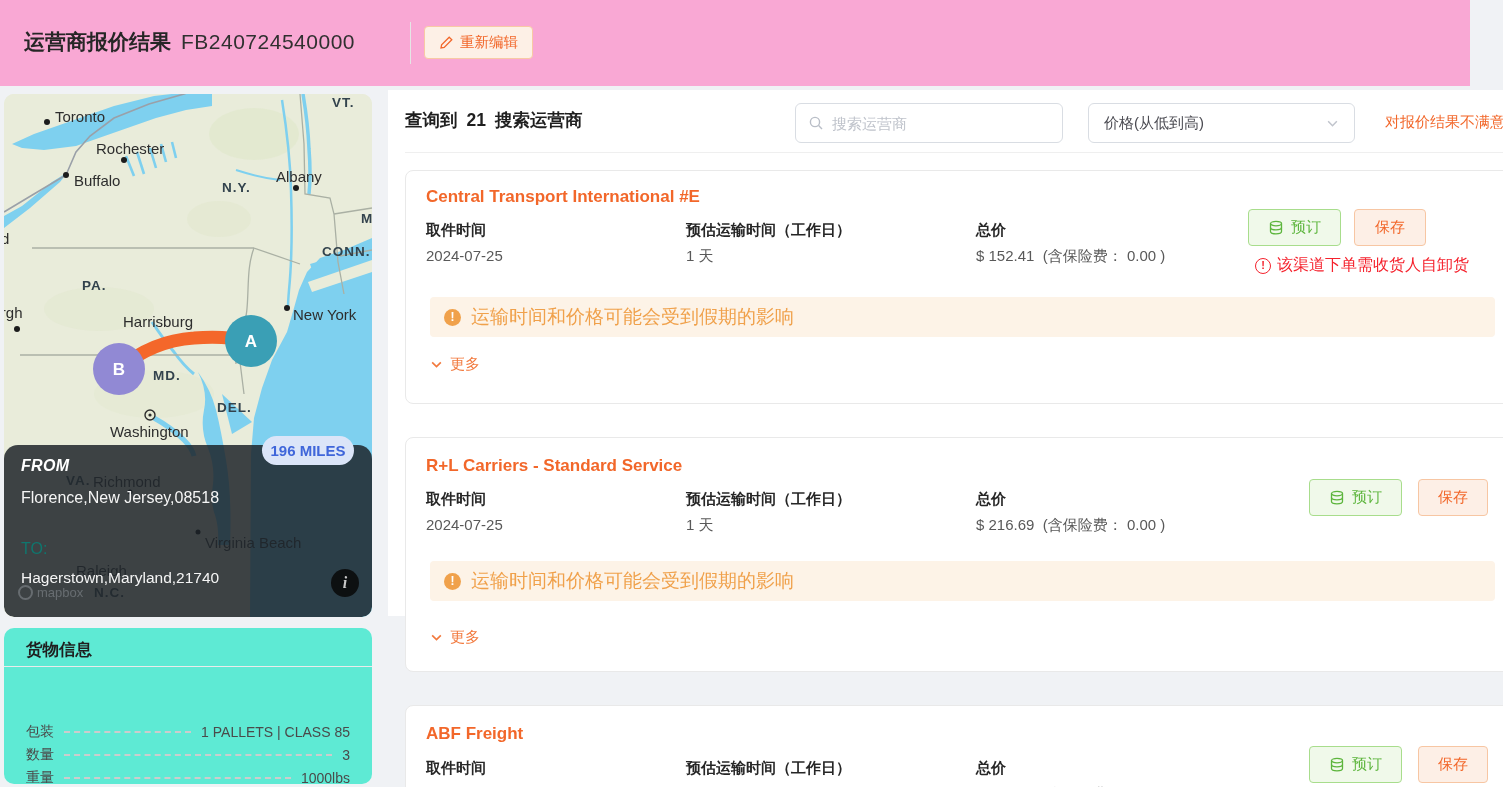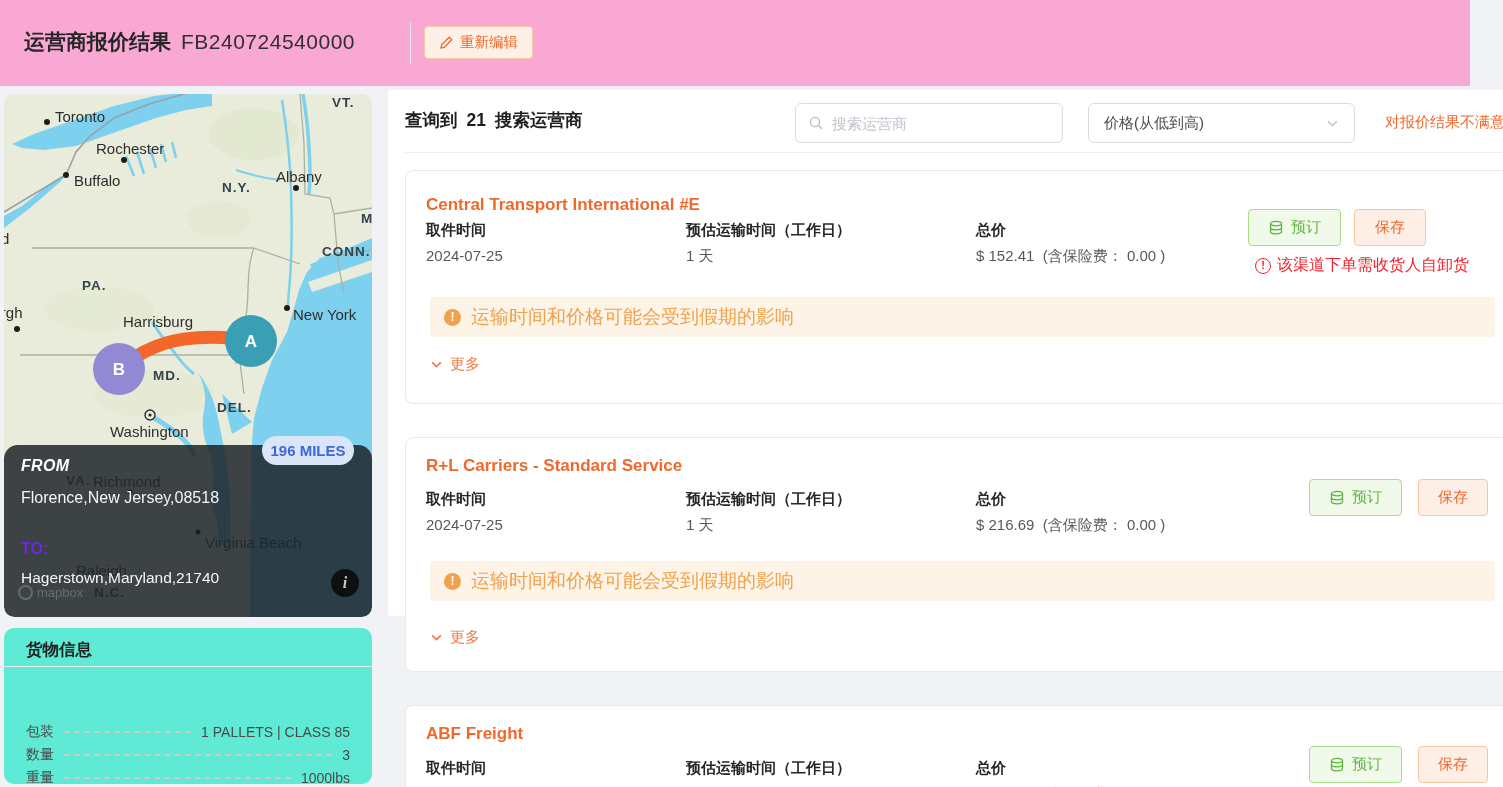--- a/index.html
+++ b/index.html
@@ -13,21 +13,21 @@
   .header-divider { position:absolute; left:410px; top:22px; width:1px; height:42px; background:#e5e5e5; }
   .edit-btn { position:absolute; left:424px; top:26px; height:33px; padding:0 14px; display:flex; align-items:center; gap:6px;
               background:#fdf0e6; border:1px solid #f8c9a4; border-radius:4px; color:#f2672a; font-size:14.5px; cursor:pointer;font-family:Liberation Serif, serif; }
 
   
   .map-card { position:absolute; left:4px; top:94px; width:368px; height:523px; border-radius:10px; overflow:hidden; background:#e9ecda; }
   .map-svg { position:absolute; left:0; top:0; }
   .map-overlay { position:absolute; left:0; top:351px; width:368px; height:172px; background:rgba(27,33,39,.84); border-radius:14px 14px 10px 10px; }
   .ov-from-label { position:absolute; left:17px; top:12px; color:#ffffff; font-size:16px; font-weight:700; letter-spacing:.3px;font-style:italic; }
   .ov-from-val   { position:absolute; left:17px; top:44px; color:#f5f5f5; font-size:16px; }
-  .ov-to-label   { position:absolute; left:17px; top:95px; color:#6d28d9; font-size:16px; font-weight:700; }
+  .ov-to-label   { position:absolute; left:17px; top:95px; color:#0f766e; font-size:16px; font-weight:400; }
   .ov-to-val     { position:absolute; left:17px; top:124px; color:#f5f5f5; font-size:15.5px; }
   .ov-attrib { position:absolute; left:14px; top:140px; display:flex; align-items:center; gap:4px; opacity:.45; color:#9aa0a6; font-size:13px; }
   .attrib-circle { width:15px; height:15px; border:2px solid #9aa0a6; border-radius:50%; }
   .distance-pill { position:absolute; left:258px; top:342px; width:92px; height:29px; background:#dbe5f8; border-radius:15px;
                    display:flex; align-items:center; justify-content:center; color:#3f66da; font-size:15px; font-weight:700; z-index:3; }
   .map-info-icon { position:absolute; left:327px; top:475px; width:28px; height:28px; border-radius:50%; background:rgba(8,8,8,.85);
                    display:flex; align-items:center; justify-content:center; color:#c9c9c9; font-family:"Liberation Serif", serif;
                    font-weight:700; font-style:italic; font-size:16px; z-index:3; cursor:pointer; }
 
   .cargo-card { position:absolute; left:4px; top:628px; width:368px; height:156px; background:#5eead4; border-radius:10px; }
@@ -252,21 +252,21 @@
       <svg width="13" height="13" viewBox="0 0 12 12" fill="none" stroke="#c0c4cc" stroke-width="1.4">
           <polyline points="2,4 6,8 10,4"></polyline>
         </svg>
     </span>
   </div>
 
   <div class="dissatisfied-link">对报价结果不满意</div>
   <div class="toolbar-divider"></div>
 
   <div class="carrier-card card-1">
-    <div class="carrier-name" style="top:16px;margin-top:8px;">Central Transport International #E</div>
+    <div class="carrier-name" style="top:16px;">Central Transport International #E</div>
     <div class="info-col" style="left:20px; top:50px;">
       <div class="info-label">取件时间</div>
       <div class="info-value">2024-07-25</div>
     </div>
     <div class="info-col" style="left:280px; top:50px;">
       <div class="info-label">预估运输时间（工作日）</div>
       <div class="info-value">1 天</div>
     </div>
     <div class="info-col" style="left:570px; top:50px;">
       <div class="info-label">总价</div>

